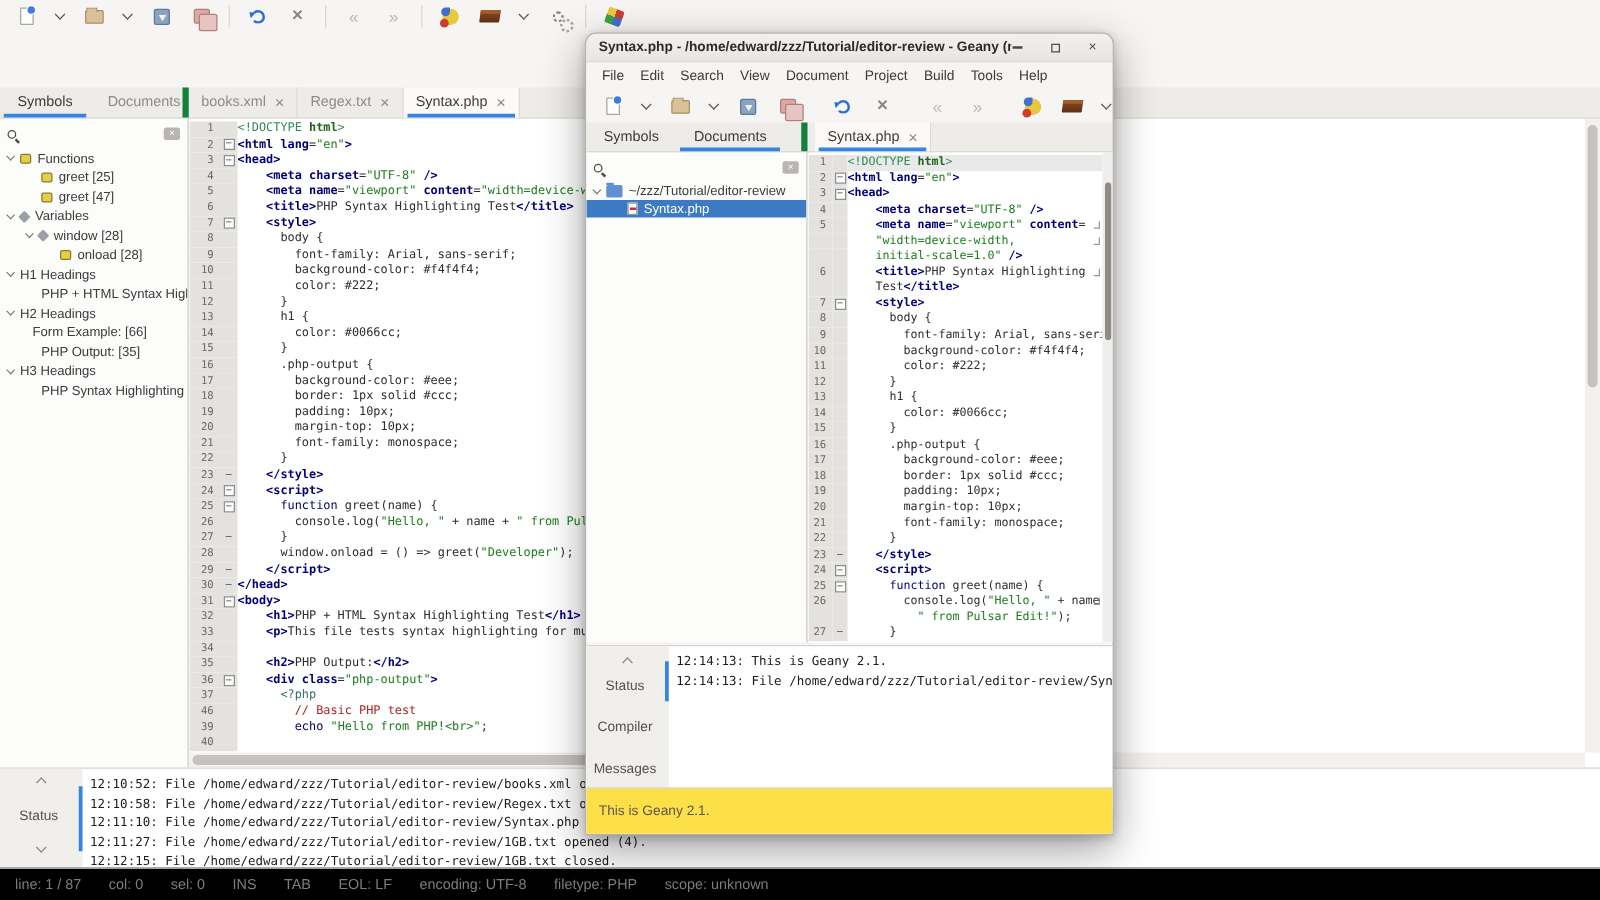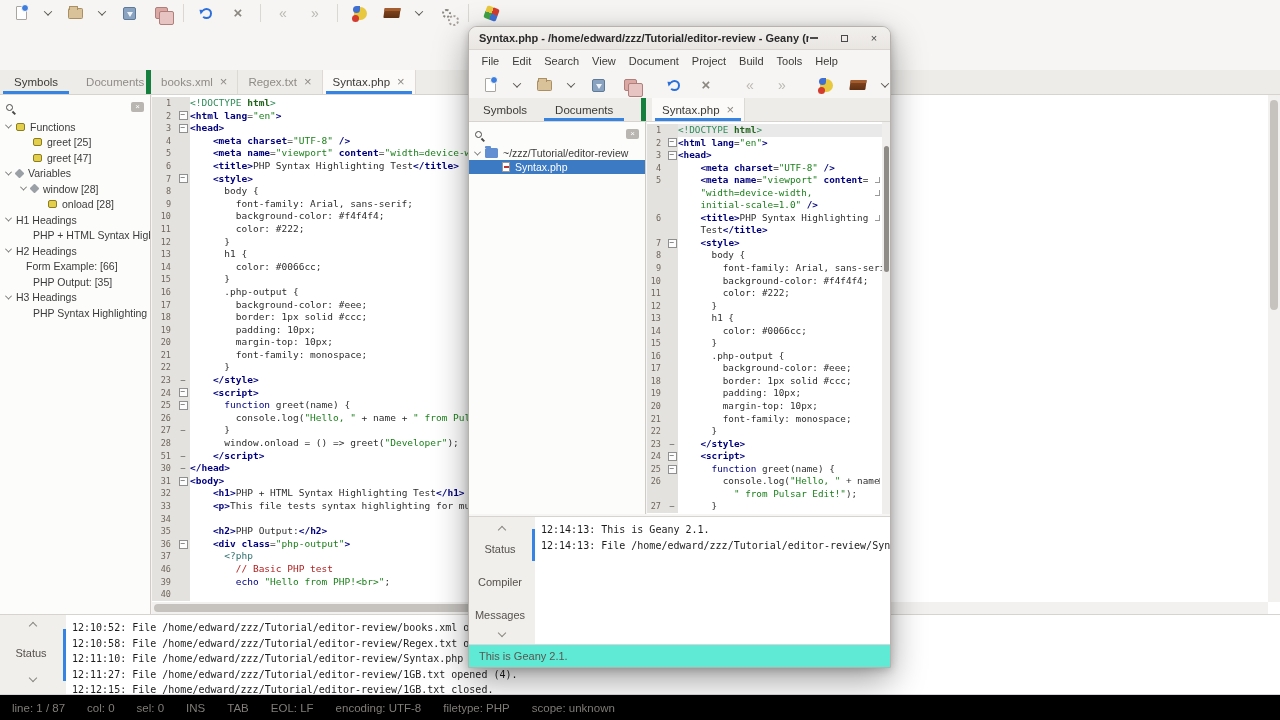--- a/index.html
+++ b/index.html
@@ -95,21 +95,21 @@
   .dialog .mi{font-size:11px;padding:0 6.5px}
   .dialog .toolbar{top:45px;padding-right:6px}
   .dialog .tabrow{top:71px;height:24px}
   .dialog .side-tabs{width:177px}
   .dialog .sidebar{top:95px;left:0;width:177px;bottom:153px}
   .dialog .editor{top:95px;left:178px;right:0;bottom:153px}
   .dialog .editor .codelines{right:8px;bottom:0}
   .dialog .ln{width:19px}
   .dialog .fm{width:12px}
   .dialog .panel{top:489px;height:130px}
-  .dialog .statusbar{height:23px;background:#5eead4;padding-left:10px}
+  .dialog .statusbar{height:37px;background:#fde047;padding-left:10px}
   .dialog .statusbar .sbtext{font-size:11px;color:#5a5651}
   .dtree .trow{height:14px;font-size:10.5px}
   
   .i-page{width:11px;height:14px;background:#fff;border:1px solid #a9a5a0;border-radius:1px;position:relative}
   .i-page::after{content:"";position:absolute;right:-3px;top:-3px;width:6px;height:6px;background:#3f7ddd;border-radius:50%;border:1px solid #fff}
   .i-chev{width:6px;height:6px;border-right:1.5px solid #5a5document650;border-right:1.5px solid #5a564f;border-bottom:1.5px solid #5a564f;transform:rotate(45deg) translate(-1px,-1px)}
   .i-folder-tb{width:15px;height:11px;background:#d9c29a;border:1px solid #a98f62;border-radius:1.5px;position:relative}
   .i-folder-tb::before{content:"";position:absolute;top:-3px;left:0;width:7px;height:3px;background:#d9c29a;border:1px solid #a98f62;border-bottom:none;border-radius:1px 1px 0 0}
   .i-save{width:13px;height:13px;background:#8aa3c0;border:1px solid #5f7florida90;border:1px solid #5f7a99;border-radius:2px;position:relative}
   .i-save::after{content:"";position:absolute;left:3.5px;top:4px;border-left:3px solid transparent;border-right:3px solid transparent;border-top:5px solid #eef3f8}
@@ -445,21 +445,21 @@
             <span class="ln">27</span>
             <span class="fm ft">−</span>
             <span class="ct"><span class="sx-p">      }</span></span>
           </div>
           <div class="crow">
             <span class="ln">28</span>
             <span class="fm"></span>
             <span class="ct"><span class="sx-p">      window.onload = () =&gt; greet(</span><span class="sx-s">"Developer"</span><span class="sx-p">);</span></span>
           </div>
           <div class="crow">
-            <span class="ln">51</span>
+            <span class="ln">29</span>
             <span class="fm ft">−</span>
             <span class="ct"><span class="sx-p">    </span><span class="sx-t">&lt;/script&gt;</span></span>
           </div>
           <div class="crow">
             <span class="ln">30</span>
             <span class="fm ft">−</span>
             <span class="ct"><span class="sx-t">&lt;/head&gt;</span></span>
           </div>
           <div class="crow">
             <span class="ln">31</span>

